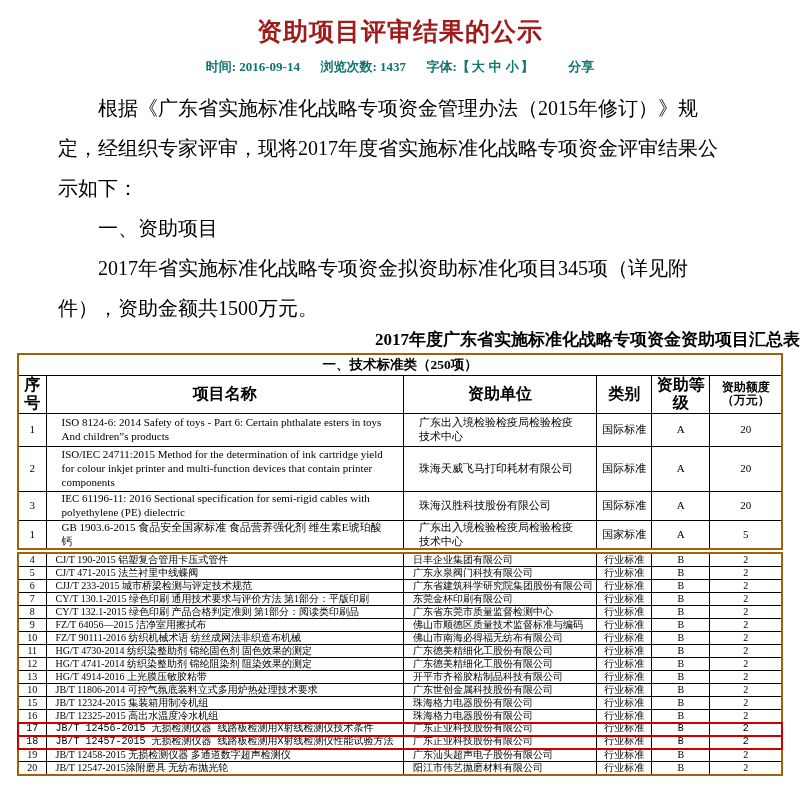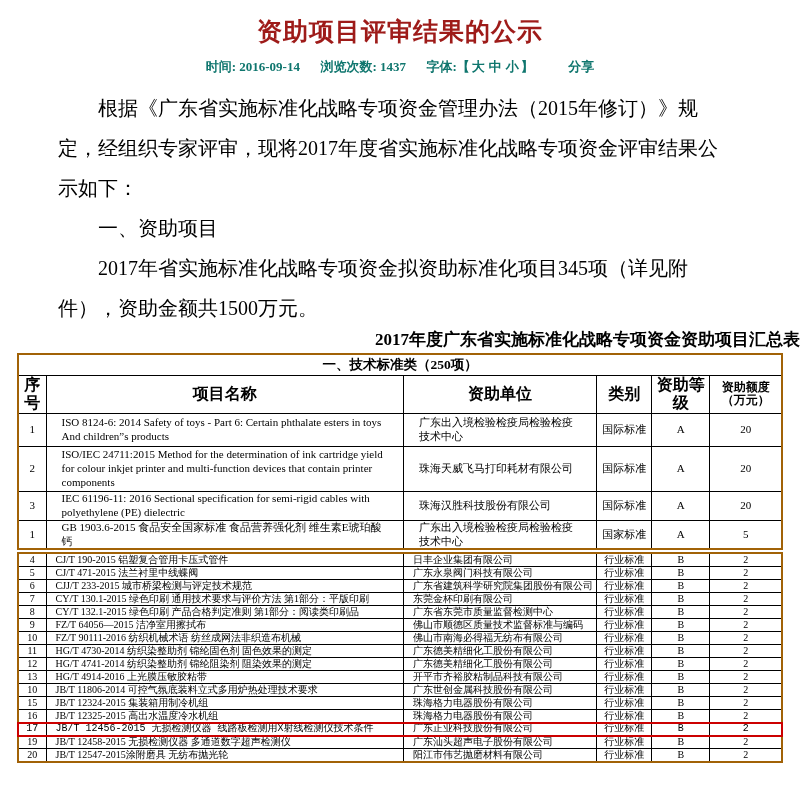--- a/index.html
+++ b/index.html
@@ -234,20 +234,28 @@
           <td class="amt">2</td>
         </tr>
         <tr class="hl">
           <td class="no">17</td>
           <td class="name">JB/T 12456-2015 无损检测仪器 线路板检测用X射线检测仪技术条件</td>
           <td class="org">广东正业科技股份有限公司</td>
           <td class="cat">行业标准</td>
           <td class="grade">B</td>
           <td class="amt">2</td>
         </tr>
+        <tr class="hl">
+          <td class="no">18</td>
+          <td class="name">JB/T 12457-2015 无损检测仪器 线路板检测用X射线检测仪性能试验方法</td>
+          <td class="org">广东正业科技股份有限公司</td>
+          <td class="cat">行业标准</td>
+          <td class="grade">B</td>
+          <td class="amt">2</td>
+        </tr>
         <tr>
           <td class="no">19</td>
           <td class="name">JB/T 12458-2015 无损检测仪器  多通道数字超声检测仪</td>
           <td class="org">广东汕头超声电子股份有限公司</td>
           <td class="cat">行业标准</td>
           <td class="grade">B</td>
           <td class="amt">2</td>
         </tr>
         <tr>
           <td class="no">20</td>

